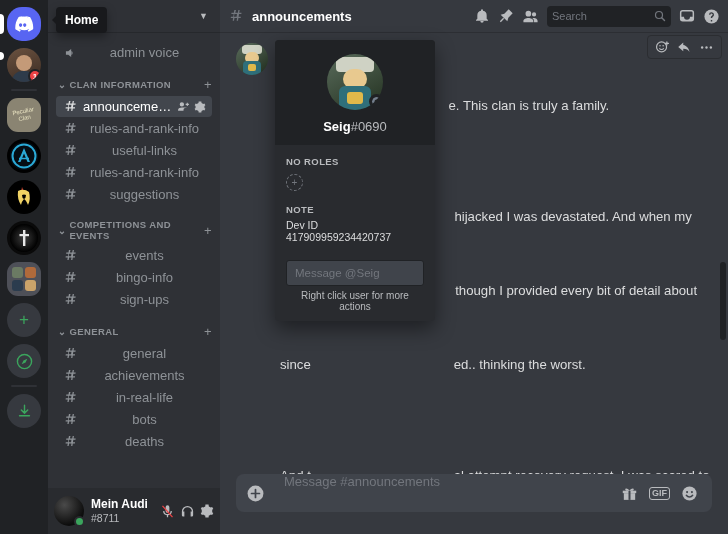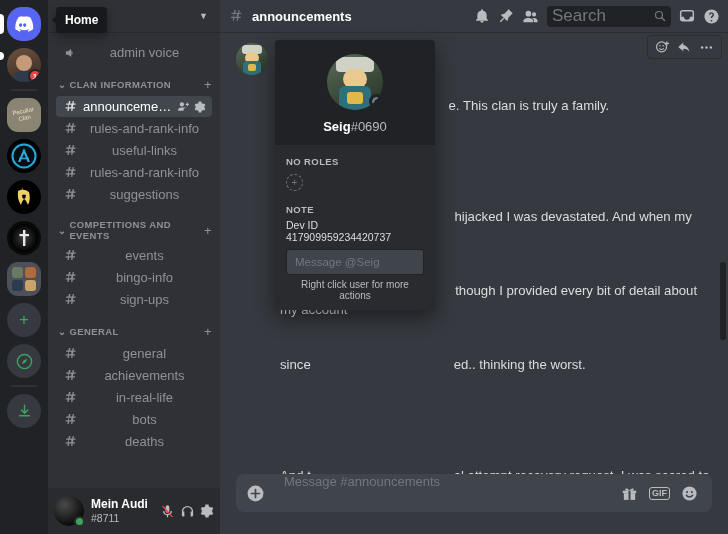--- a/index.html
+++ b/index.html
@@ -91,21 +91,21 @@
     padding: 0 8px; box-shadow: 0 1px 0 rgba(4,4,5,.2); gap: 8px; position: relative; z-index: 3;
   }
   .topbar .hash { color: #72767d; display: flex; align-items: center; }
   .topbar .title { color: #fff; font-size: 13px; font-weight: bold; }
   .topbar .spacer { flex: 1; }
   .topbar .ic { color: #b9bbbe; display: flex; align-items: center; }
   .searchbox {
     width: 124px; height: 21px; background: #202225; border-radius: 4px;
     display: flex; align-items: center; padding: 0 5px; gap: 4px;
   }
-  .searchbox .ph { color: #72767d; font-size: 17px; flex: 1; }
+  .searchbox .ph { color: #72767d; font-size: 11px; flex: 1; }
   .searchbox .si { color: #72767d; }
 
   .msgs { flex: 1; position: relative; overflow: hidden; padding: 8px 0 4px 0; }
   .msg { display: flex; padding: 2px 16px 0 16px; position: relative; }
   .m-av { width: 32px; height: 32px; border-radius: 50%; flex: 0 0 32px; margin-right: 12px; margin-top: 1px;
           background: linear-gradient(150deg,#5a6c5c 0%,#22301f 100%); overflow: hidden; position: relative; }
   .m-body { flex: 1; min-width: 0; }
   .m-name { color: #eb459e; font-size: 13px; font-weight: 600; line-height: 18px; }
   .m-text { color: #dcddde; font-size: 13.2px; line-height: 18.5px; white-space: pre-wrap; word-wrap: break-word; }
   .m-para { margin: 0; }
@@ -154,21 +154,21 @@
               background: #202225; border: 3px solid #202225; box-shadow: inset 0 0 0 2.5px #747f8d; }
   .p-name { margin-top: 9px; font-size: 13px; color: #fff; }
   .p-name b { font-weight: bold; }
   .p-name span { color: #b9bbbe; }
   .p-body { padding: 11px 11px 9px 11px; }
   .p-h { color: #b9bbbe; font-size: 9.5px; font-weight: bold; letter-spacing: .4px; text-transform: uppercase; }
   .p-addrole { width: 17px; height: 17px; border-radius: 50%; border: 1px dashed #72767d;
                color: #72767d; font-size: 10px; display: flex; align-items: center; justify-content: center;
                margin-top: 7px; }
   .p-note { color: #dcddde; font-size: 10.5px; margin-top: 4px; }
-  .p-input { margin-top: 6px; background: #40444b; border: 1px solid #202225; border-radius: 3px;
+  .p-input { margin-top: 17px; background: #40444b; border: 1px solid #202225; border-radius: 3px;
              height: 26px; display: flex; align-items: center; padding: 0 8px; }
   .p-input span { color: #72767d; font-size: 11.5px; }
   .p-hint { text-align: center; color: #b9bbbe; font-size: 10px; margin-top: 4px; }
 
   svg { display: block; }
 </style>
 </head>
 <body>
 
 <div class="app">

